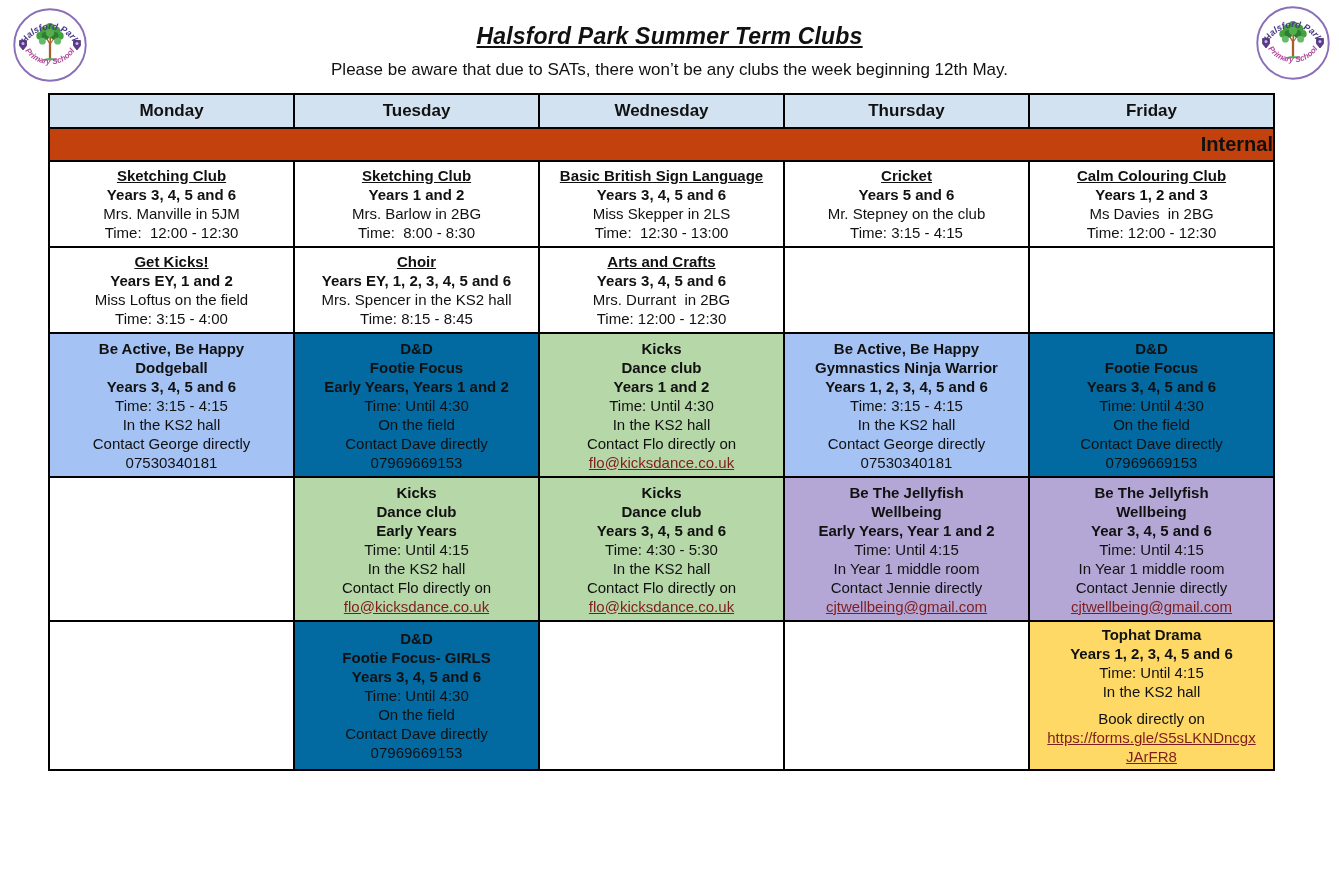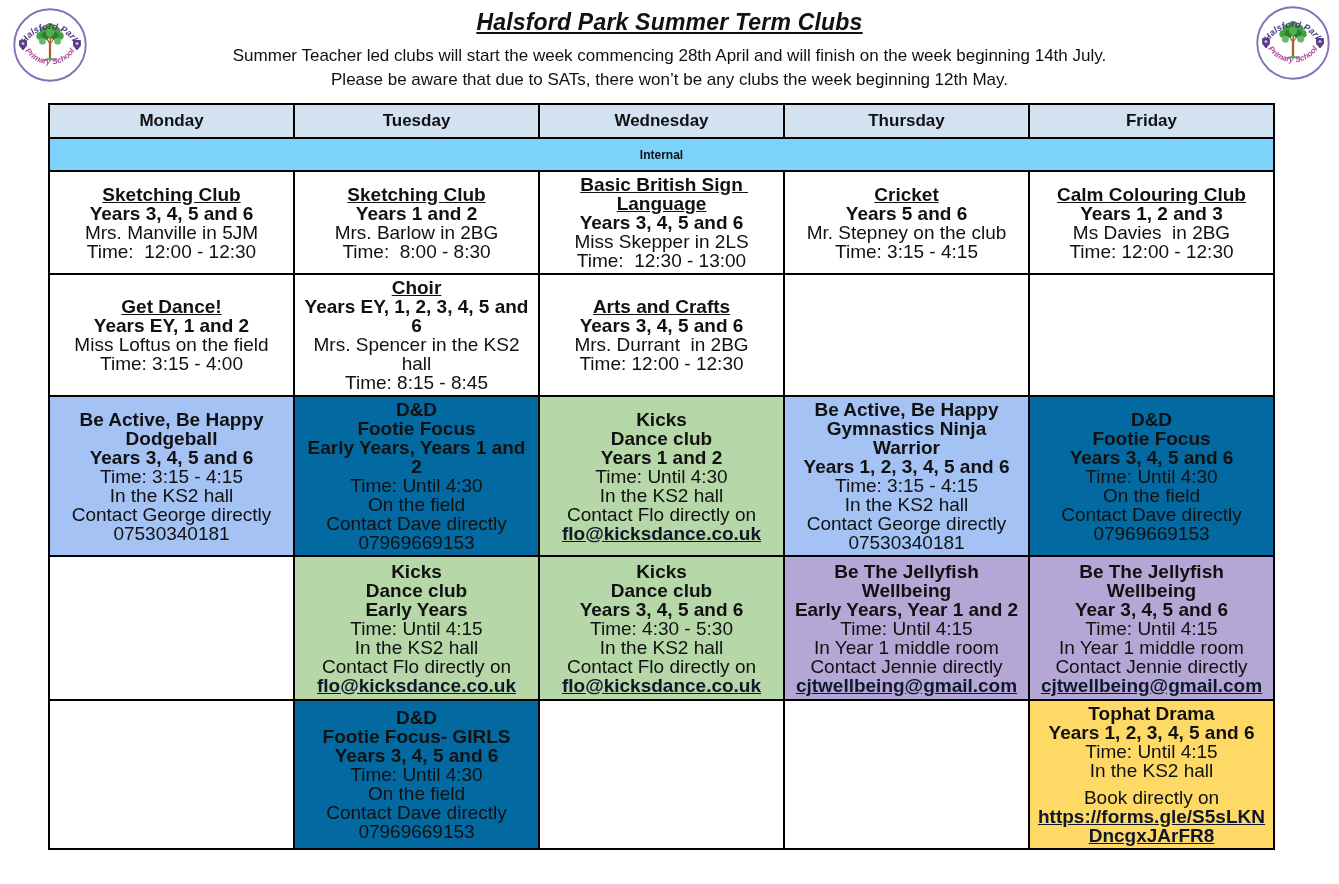--- a/index.html
+++ b/index.html
@@ -6,42 +6,42 @@
   html,body { width:1339px; height:884px; background:#ffffff; overflow:hidden;
               font-family:"Liberation Sans", sans-serif; color:#111; }
   .page { position:relative; width:1339px; height:884px; }
 
   
   .logo { position:absolute; width:76px; height:76px; }
   .logo-left  { top:7px;  left:12px; }
   .logo-right { top:5px;  right:8px; }
 
   
-  .header { padding-top:9px; text-align:center; }
+  .header { padding-top:23px; text-align:center; }
   .title  { display:inline-block; font-size:23px; font-weight:bold; font-style:italic;
             text-decoration:underline; letter-spacing:0.2px; }
   .subtitle { font-size:17px; line-height:24px; margin-top:8px; }
   .subtitle div { line-height:24px; }
 
   
   .table-wrap { margin:11px 0 0 48px; }
   table { border-collapse:collapse; width:1227px; table-layout:fixed; }
   th, td { border:2px solid #000; }
   thead th { height:34px; background:#D3E2F1; font-size:17px; font-weight:bold;
              text-align:center; }
-  .section-row td { height:33px; background:#7dd3fc; text-align:center;
-                    font-weight:bold; font-size:12px; }
+  .section-row td { height:33px; background:#c2410c; text-align:right;
+                    font-weight:bold; font-size:20px; }
   .internal-row td { height:86px; }
   .external-row td { height:144px; }
-  td.cell { text-align:center; vertical-align:middle; padding:3px 8px; font-size:19px; }
+  td.cell { text-align:center; vertical-align:middle; padding:3px 16px; font-size:15px; }
   .line { line-height:19px; white-space:pre-wrap; }
   .st-title { font-weight:bold; text-decoration:underline; }
   .st-bold  { font-weight:bold; }
   .st-gap   { margin-top:8px; }
-  .line a { color:#0f172a; text-decoration:underline; word-break:break-all;font-weight:bold; }
+  .line a { color:#7f1d1d; text-decoration:underline; word-break:break-all; }
 
   .bg-white  { background:#ffffff; }
   .bg-blue   { background:#A4C2F4; }
   .bg-orange { background:#0369a1; }
   .bg-green  { background:#B6D7A8; }
   .bg-purple { background:#B4A7D6; }
   .bg-yellow { background:#FFD966; }
 </style>
 </head>
 <body>
@@ -92,21 +92,20 @@
     <use href="#logo-art"></use>
   </svg>
 
   <svg class="logo logo-right" viewBox="0 0 100 100">
     <use href="#logo-art"></use>
   </svg>
 
   <div class="header">
     <span class="title">Halsford Park Summer Term Clubs</span>
     <div class="subtitle">
-      <div>Summer Teacher led clubs will start the week commencing 28th April and will finish on the week beginning 14th July.</div>
       <div>Please be aware that due to SATs, there won’t be any clubs the week beginning 12th May.</div>
     </div>
   </div>
 
   <div class="table-wrap">
     <table>
       <thead>
         <tr>
           <th>Monday</th>
           <th>Tuesday</th>
@@ -146,21 +145,21 @@
             </td>
             <td class="cell bg-white">
               <div class="line st-title">Calm Colouring Club</div>
               <div class="line st-bold">Years 1, 2 and 3</div>
               <div class="line st-normal">Ms Davies  in 2BG</div>
               <div class="line st-normal">Time: 12:00 - 12:30</div>
             </td>
           </tr>
           <tr class="internal-row">
             <td class="cell bg-white">
-              <div class="line st-title">Get Dance!</div>
+              <div class="line st-title">Get Kicks!</div>
               <div class="line st-bold">Years EY, 1 and 2</div>
               <div class="line st-normal">Miss Loftus on the field</div>
               <div class="line st-normal">Time: 3:15 - 4:00</div>
             </td>
             <td class="cell bg-white">
               <div class="line st-title">Choir</div>
               <div class="line st-bold">Years EY, 1, 2, 3, 4, 5 and 6</div>
               <div class="line st-normal">Mrs. Spencer in the KS2 hall</div>
               <div class="line st-normal">Time: 8:15 - 8:45</div>
             </td>

